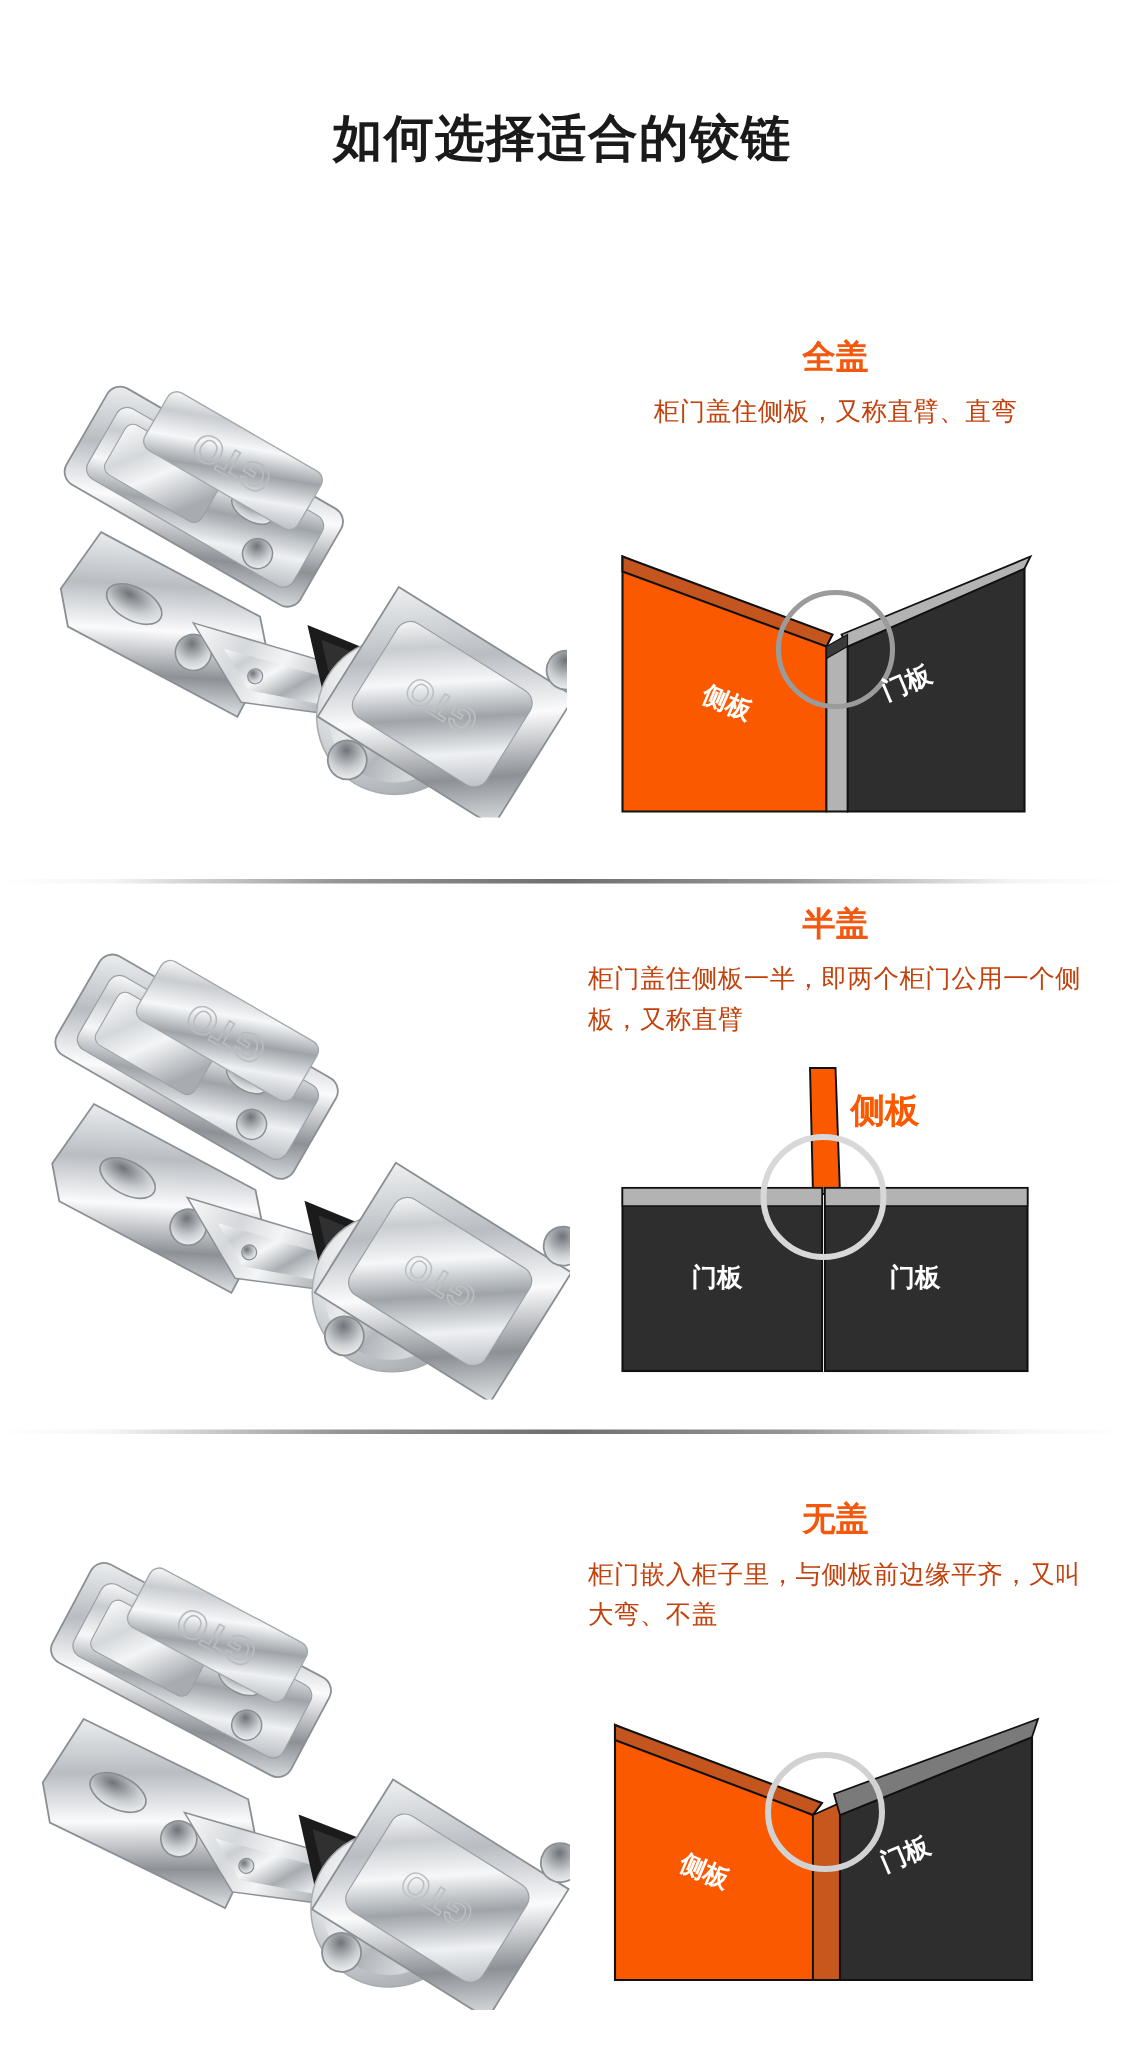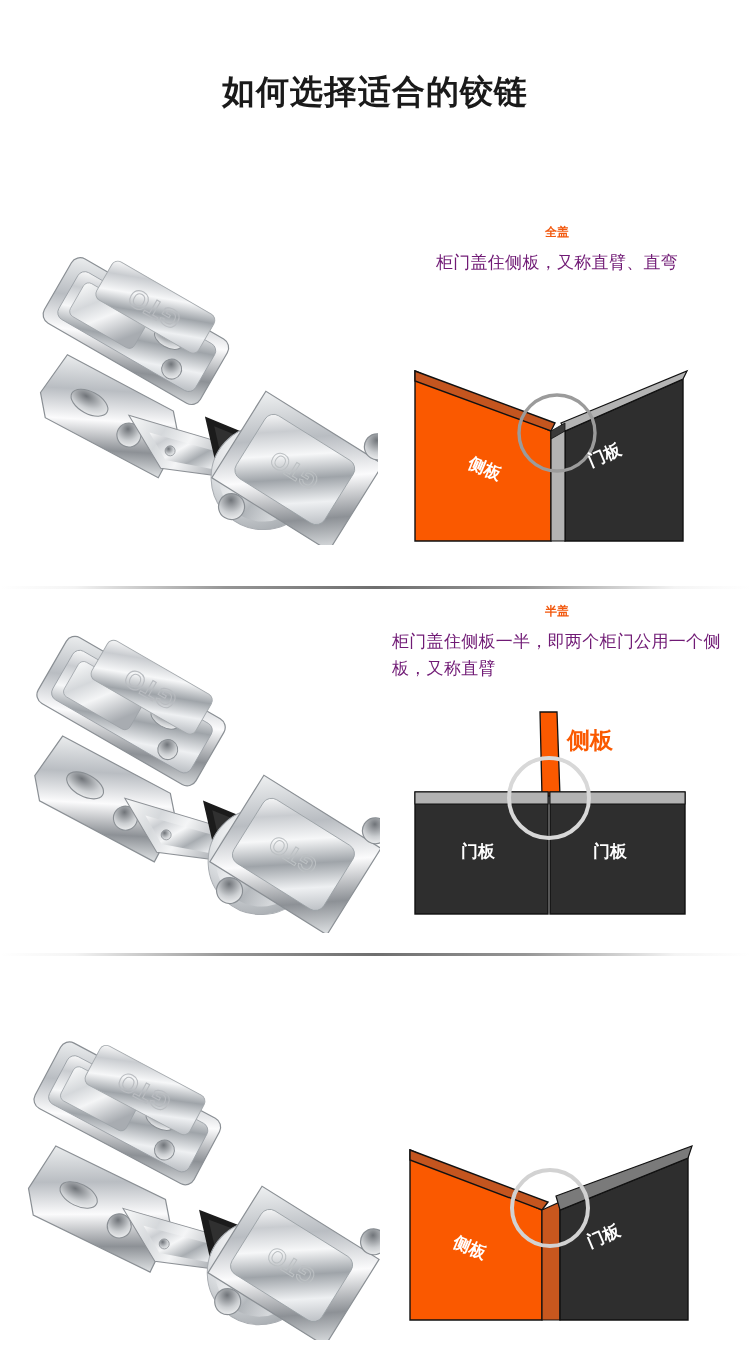--- a/index.html
+++ b/index.html
@@ -47,26 +47,26 @@
         rgba(255,255,255,0) 100%);
   }
   #divider-0 { top: 586px; }
   #divider-1 { top: 953px; }
 
   
   .txt-col { position: absolute; left: 392px; width: 330px; }
   .sec-title {
     color: #F2590F;
     font-weight: bold;
-    font-size: 12px;
+    font-size: 22px;
     text-align: center;
     line-height: 1.2;
   }
   .sec-desc {
-    color: #701a75;
+    color: #c2410c;
     font-size: 17px;
     line-height: 1.55;
     margin-top: 11px;
     text-align: left;
     letter-spacing: 0.3px;
   }
   #txt-0 { top: 0px; }
   #txt-0 .sec-desc { text-align: center; }
   #txt-1 { top: 0px; font-family: Liberation Mono, monospace; }
   #txt-2 { top: 0px; }
@@ -388,20 +388,24 @@
           <text x="285" y="268" font-family="'Liberation Sans',sans-serif" font-size="24" font-weight="bold" fill="none" stroke="#bcc0c3" stroke-width="1" text-anchor="middle" transform="rotate(180 285 260)">GTO</text>
         </g>
         <g transform="rotate(34 304 260)">
           <circle cx="342" cy="196" r="13" fill="url(#holeGc)" stroke="#8a8f94" stroke-width="1.2"></circle>
           <circle cx="250" cy="324" r="13" fill="url(#holeGc)" stroke="#8a8f94" stroke-width="1.2"></circle>
         </g>
       </g>
     </svg>
   </div>
 
+  <div class="txt-col" id="txt-2">
+    <div class="sec-title">无盖</div>
+    <div class="sec-desc">柜门嵌入柜子里，与侧板前边缘平齐，又叫大弯、不盖</div>
+  </div>
 
   <div class="diagram" id="diag-2">
     <svg viewBox="0 0 300 205" width="300" height="205">
 
       <polygon points="10,20 142,80 142,190 10,190" fill="#FA5900" stroke="#111" stroke-width="1.4"></polygon>
       <polygon points="10,20 148,72 142,80 10,30" fill="#C4551F" stroke="#111" stroke-width="1.4"></polygon>
 
       <polygon points="142,80 160,72 160,190 142,190" fill="#C8571E" stroke="#111" stroke-width="1.2"></polygon>
 
       <polygon points="160,80 288,28 288,190 160,190" fill="#2E2E2E" stroke="#111" stroke-width="1.4"></polygon>

